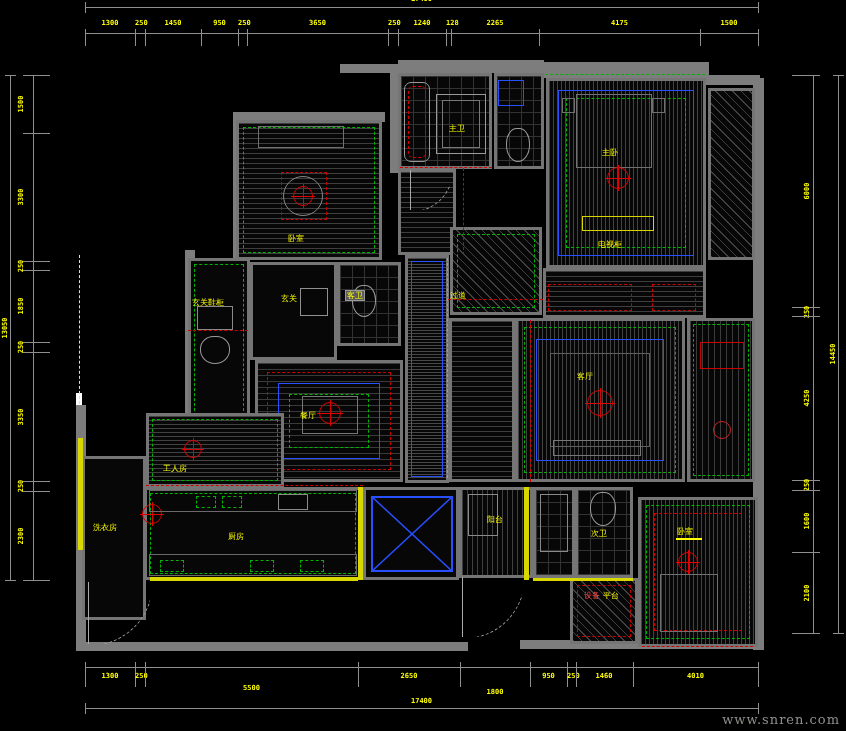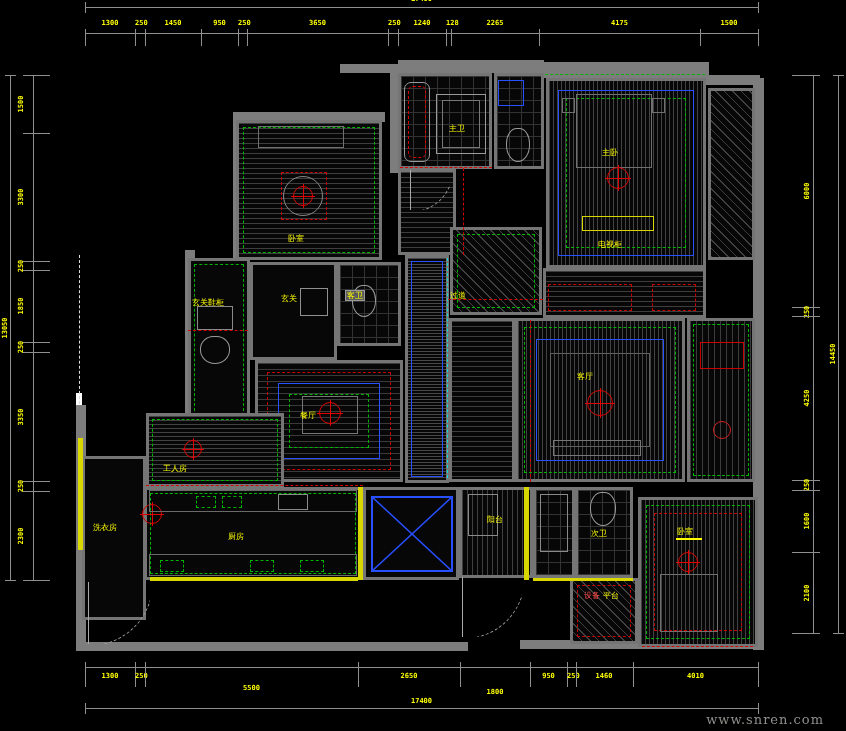--- a/index.html
+++ b/index.html
@@ -19,21 +19,21 @@
   .hatch-h3{background-image:repeating-linear-gradient(180deg,#474747 0 1px,transparent 1px 3px);}
   .hatch-h4{background-image:repeating-linear-gradient(180deg,#424242 0 1px,transparent 1px 4px);}
   .hatch-h5{background-image:repeating-linear-gradient(180deg,#3e3e3e 0 1px,transparent 1px 5px);}
   .hatch-h6{background-image:repeating-linear-gradient(180deg,#3a3a3a 0 1px,transparent 1px 6px);}
   .hatch-v4{background-image:repeating-linear-gradient(90deg,#424242 0 1px,transparent 1px 4px);}
   .hatch-v5{background-image:repeating-linear-gradient(90deg,#404040 0 1px,transparent 1px 5px);}
   .hatch-v6{background-image:repeating-linear-gradient(90deg,#3c3c3c 0 1px,transparent 1px 6px);}
   .hatch-d{background-image:repeating-linear-gradient(45deg,#404040 0 1px,transparent 1px 6px);}
   .hatch-grid{background-image:repeating-linear-gradient(180deg,#333 0 1px,transparent 1px 12px),
               repeating-linear-gradient(90deg,#333 0 1px,transparent 1px 12px);}
-  .watermark{position:absolute;right:22px;bottom:4px;color:#8f8f8b;font-size:13px;
+  .watermark{position:absolute;right:6px;bottom:4px;color:#8f8f8b;font-size:13px;
              font-family:"DejaVu Serif",serif;letter-spacing:1px;}
   .fx{position:absolute;box-sizing:border-box;}
 </style>
 </head>
 <body>
 
 <div class="canvas">
   <div id="plan-root">
       <div class="bar" style="left: 398px; top: 60px; width: 146px; height: 13px;"></div>
       <div class="bar" style="left: 543px; top: 62px; width: 166px; height: 16px;"></div>

